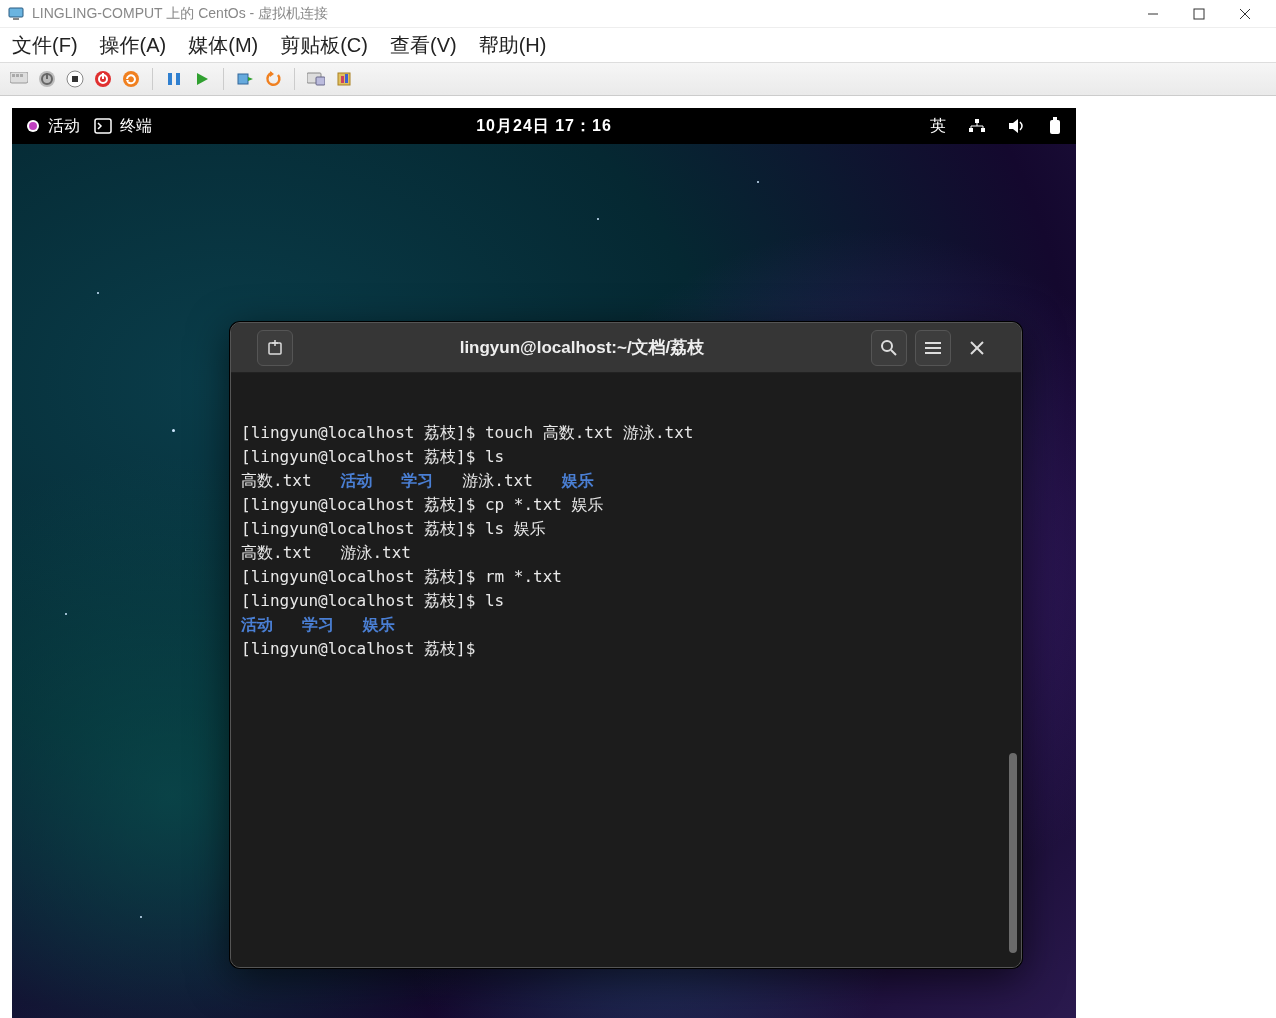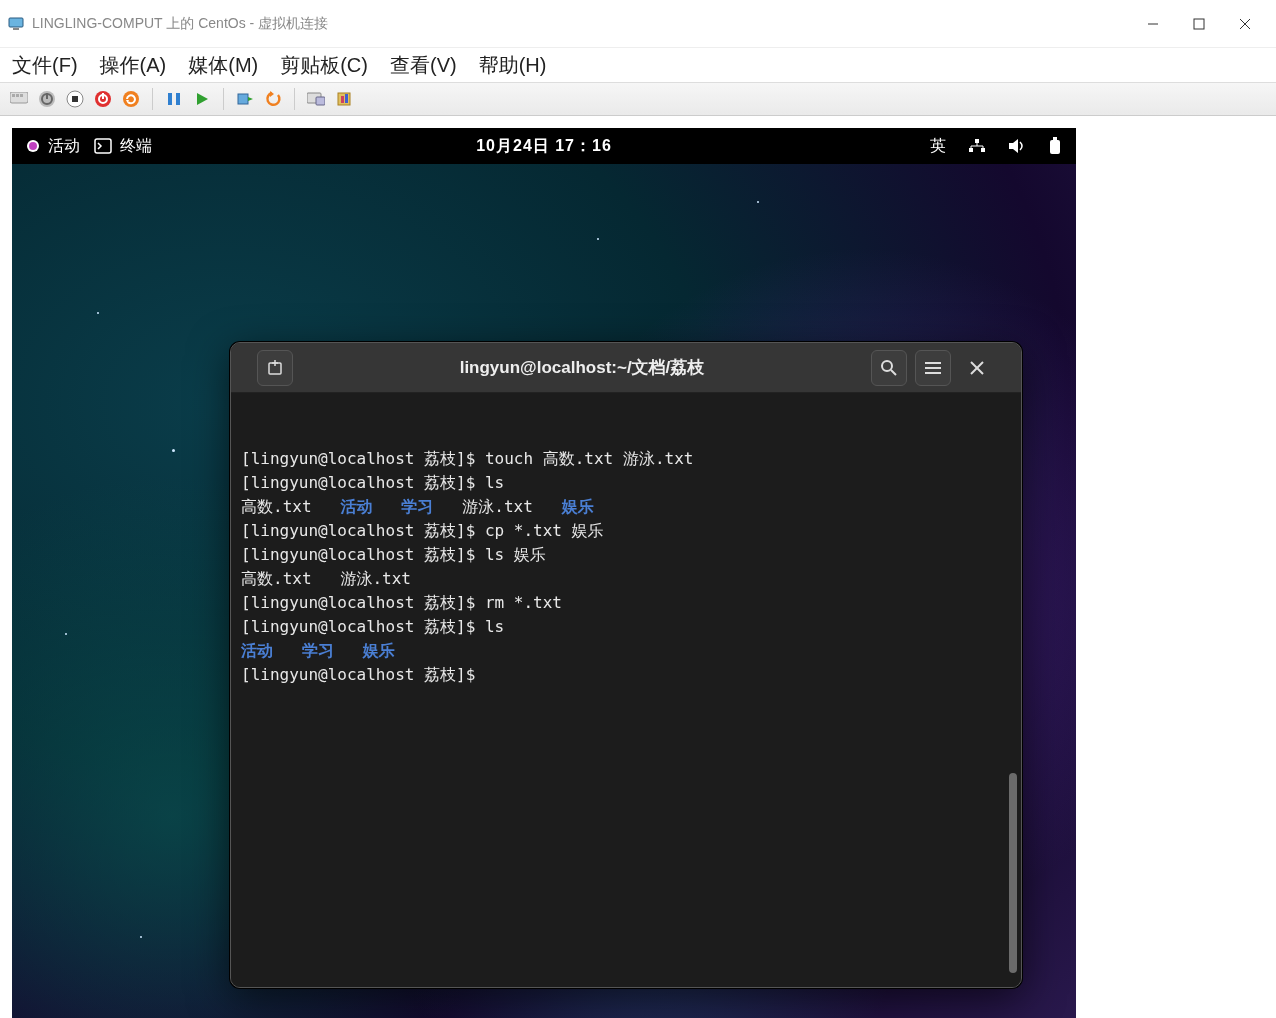--- a/index.html
+++ b/index.html
@@ -1,19 +1,19 @@
 <!DOCTYPE html>
 <html><head>
 <meta charset="utf-8">
 <style>
 * { margin: 0; padding: 0; box-sizing: border-box; }
 body { font-family: "Segoe UI", "Microsoft YaHei", sans-serif; background: #fff; width: 1276px; height: 1018px; overflow: hidden; }
 
 
-.win-titlebar { height: 48px; display: flex; align-items: center; padding: 0 8px; background: #fff; border-bottom: 1px solid #eee; }
+.win-titlebar { height: 28px; display: flex; align-items: center; padding: 0 8px; background: #fff; border-bottom: 1px solid #eee; }
 .win-titlebar .icon-monitor { width: 16px; height: 16px; margin-right: 8px; }
 .win-title { color: #888; font-size: 14px; flex: 1; }
 .win-controls { display: flex; gap: 0; }
 .win-controls .ctl { width: 46px; height: 32px; display: flex; align-items: center; justify-content: center; color: #555; }
 .win-controls svg { display: block; }
 
 
 .menubar { height: 34px; background: #fff; display: flex; align-items: center; padding: 0 12px; gap: 22px; font-size: 20px; color: #222; }
 .menubar .menu-item { cursor: default; }
 
@@ -40,21 +40,21 @@
 .gdot { width:14px; height:14px; }
 .topbar .label { font-weight:500; }
 .topbar .app-ind { display:flex; align-items:center; gap:8px; }
 
 
 .termwin { position:absolute; left:218px; top:214px; width:792px; height:646px; background:#2a2a2a; border:1px solid #555; border-radius:10px; box-shadow: 0 0 0 1px #000, 0 10px 40px rgba(0,0,0,0.6); overflow:hidden; z-index:6; }
 .termhdr { height:50px; background:#363636; display:flex; align-items:center; padding:0 26px; gap:8px; border-bottom:1px solid #222; }
 .tbtn-sq { width:36px; height:36px; border-radius:6px; background:#3d3d3d; border:1px solid #555; display:flex; align-items:center; justify-content:center; }
 .termtitle { flex:1; text-align:center; color:#eee; font-size:17px; font-weight:600; }
 .termclose { width:36px; height:36px; display:flex; align-items:center; justify-content:center; color:#eee; font-size:18px; }
-.termbody { position:relative; height:calc(100% - 50px); background:#1c1c1c; padding:6px 10px; font-family: "DejaVu Sans Mono","Consolas",monospace; font-size:16px; line-height:24px; color:#e8e8e8; white-space:pre; }
+.termbody { position:relative; height:calc(100% - 50px); background:#1c1c1c; padding:0 10px; font-family: "DejaVu Sans Mono","Consolas",monospace; font-size:16px; line-height:24px; color:#e8e8e8; white-space:pre; }
 .termbody .dir { color:#4a7fd4; font-weight:bold; }
 .termscroll { position:absolute; right:4px; top:380px; width:8px; height:200px; background:#6b6b6b; border-radius:4px; }
 </style>
 </head>
 <body>
 
 <div class="win-titlebar">
   <svg class="icon-monitor" viewBox="0 0 16 16">
       <rect x="1" y="2" width="14" height="9" rx="1" fill="#6bb4e0" stroke="#2a5a80"></rect>
       <rect x="5" y="12" width="6" height="2" fill="#888"></rect>

